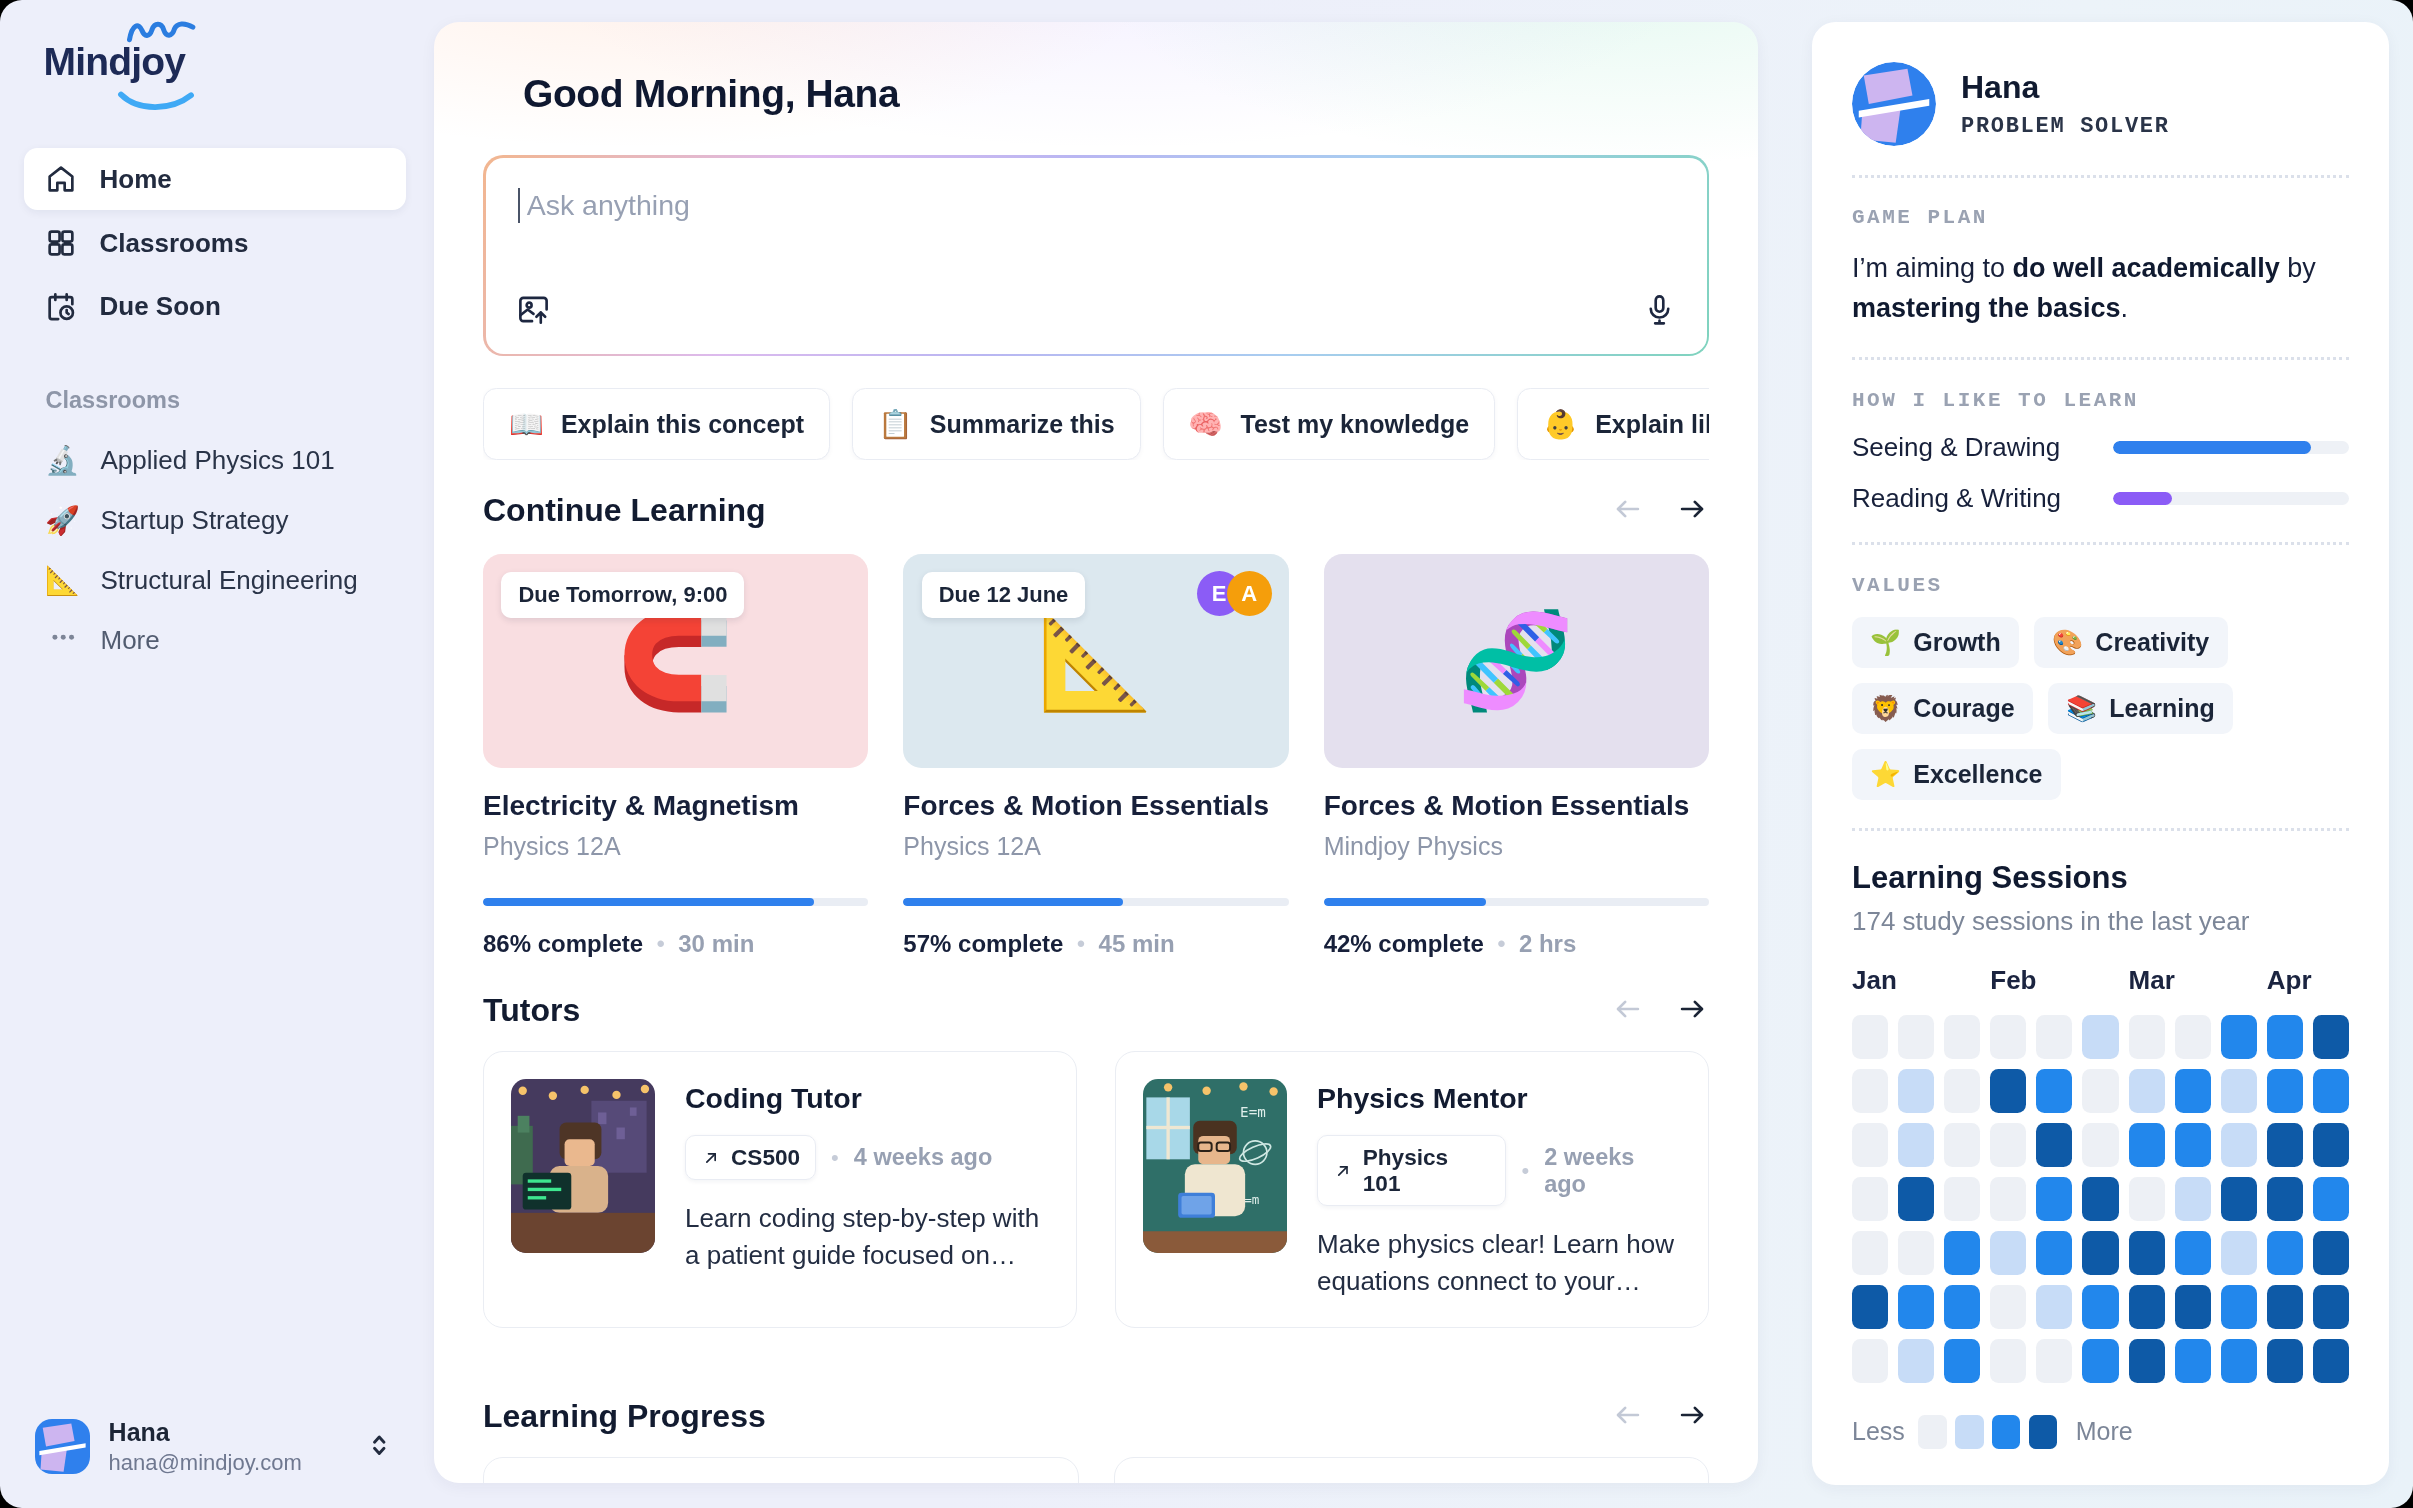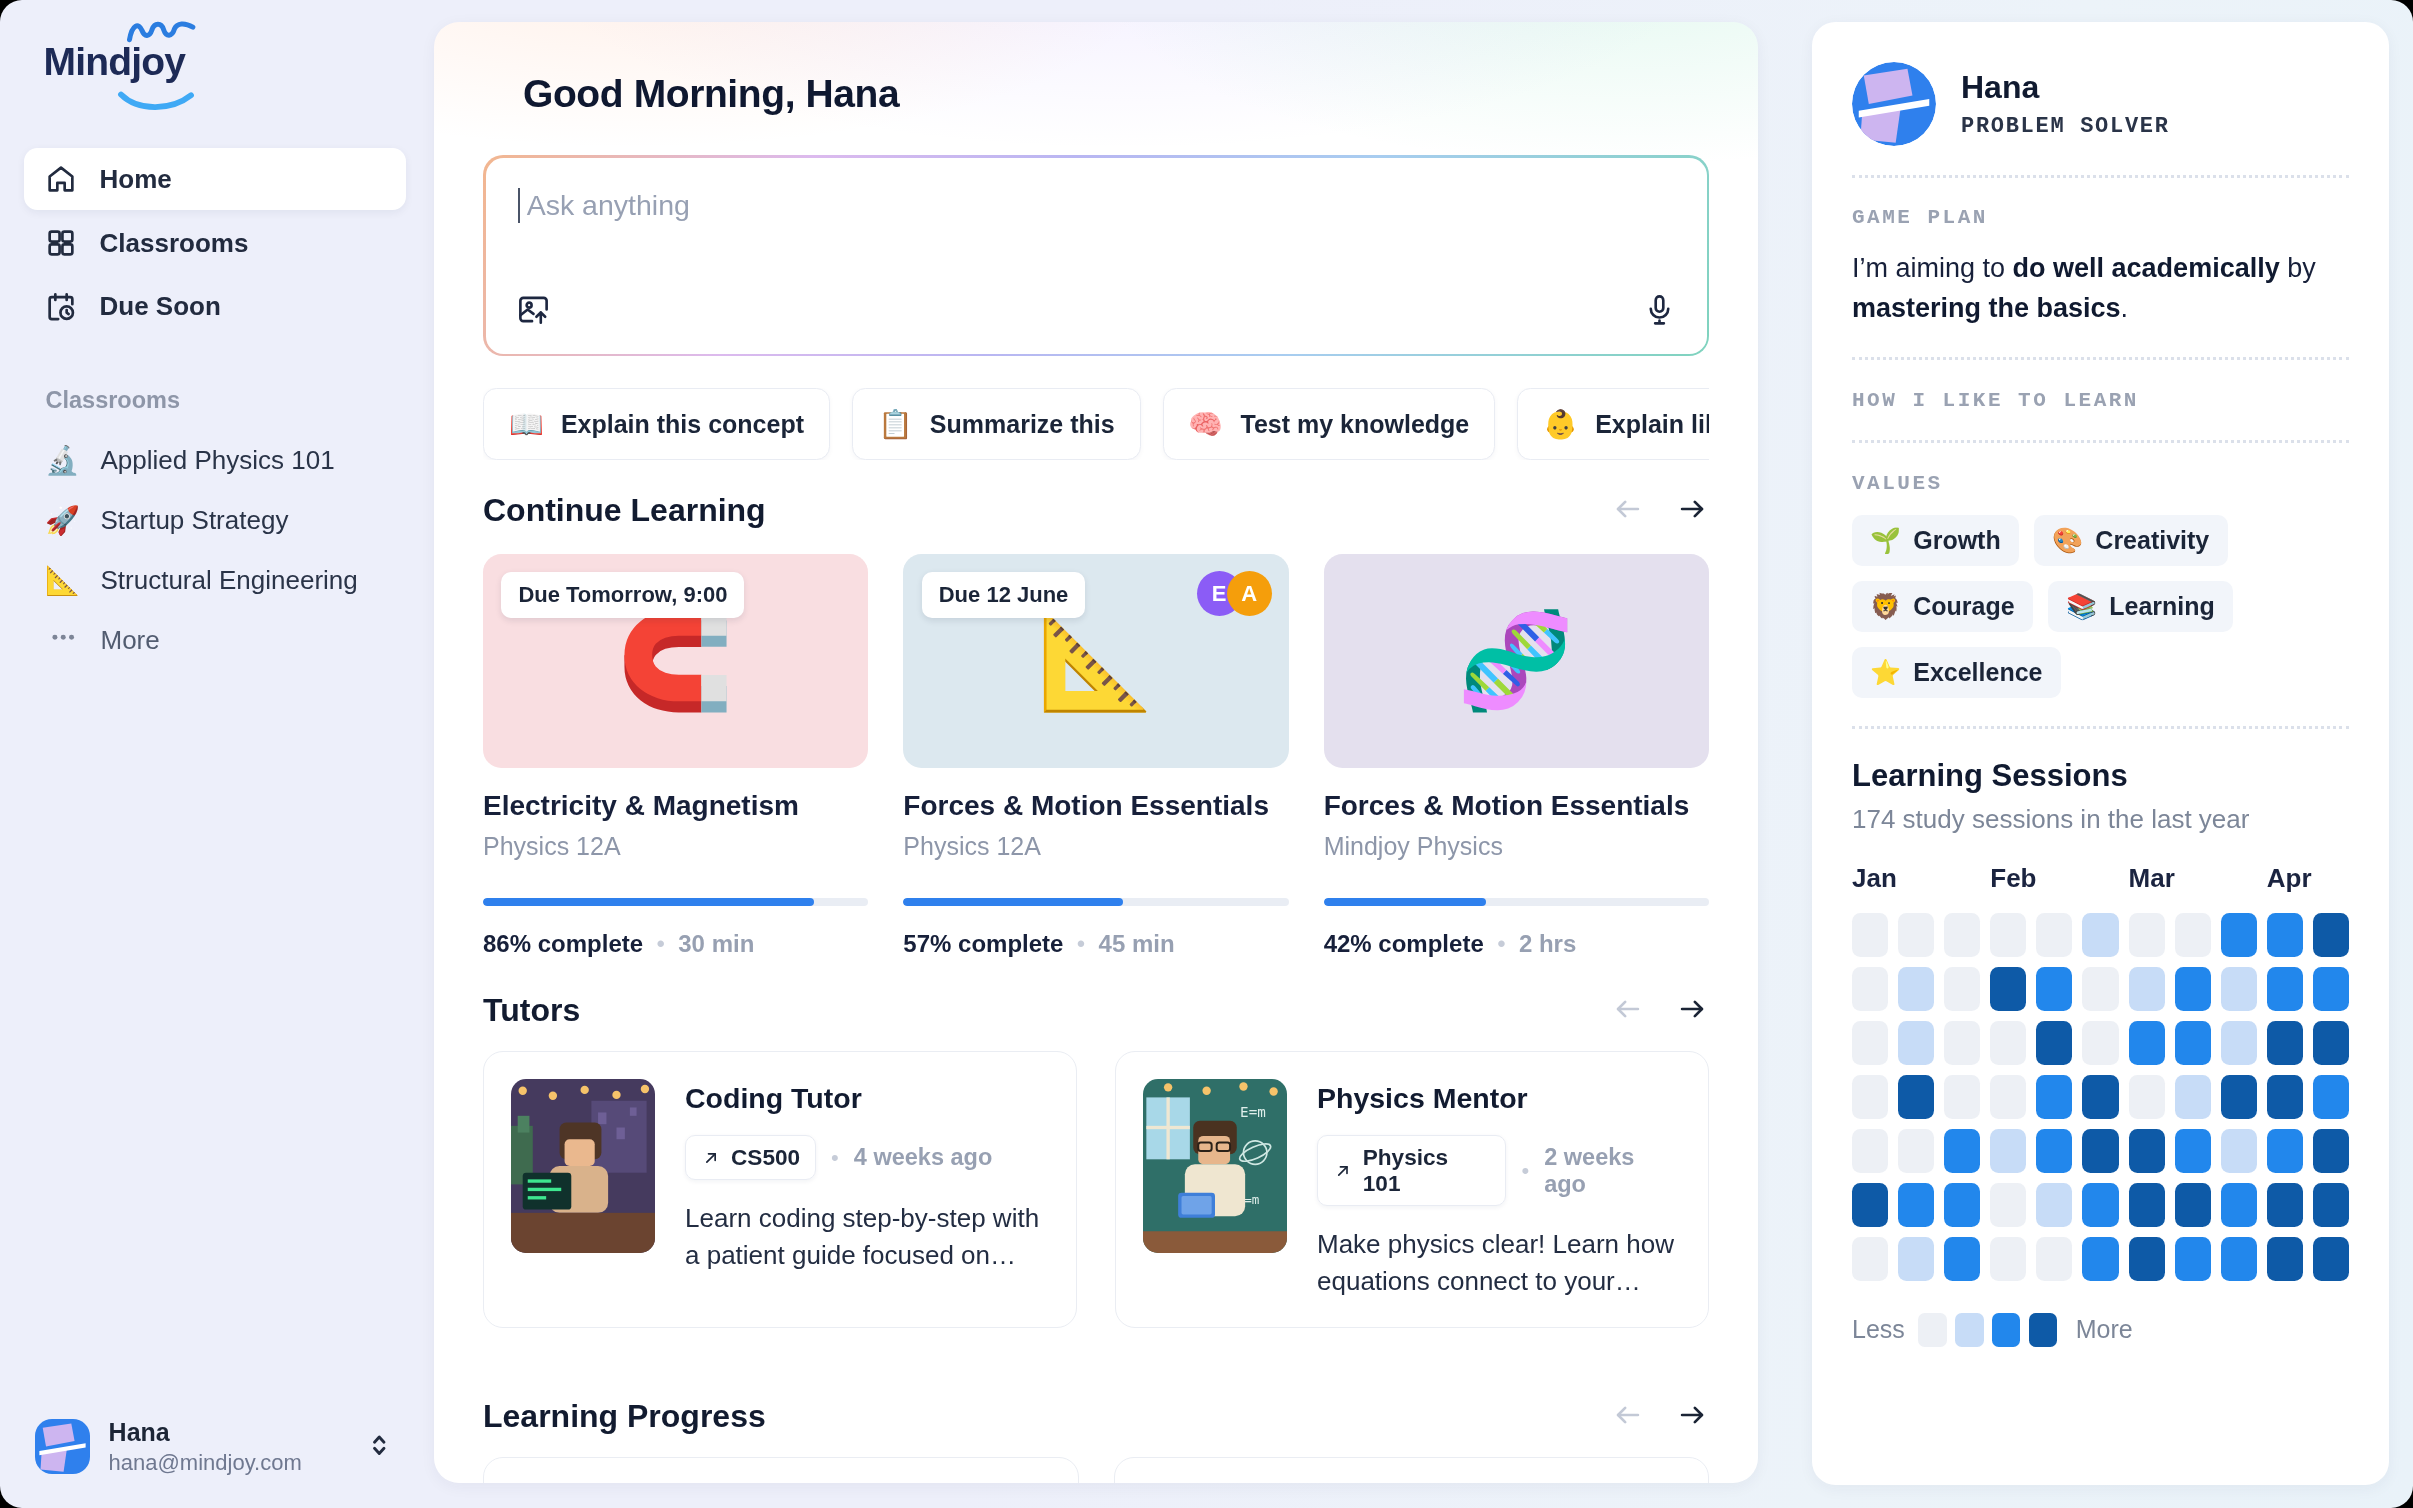--- a/index.html
+++ b/index.html
@@ -502,20 +502,32 @@
     </div>
 
     <div class="divider"></div>
 
     <div class="mono-label">GAME PLAN</div>
     <p class="gp-text"><span>I’m aiming to </span><b>do well academically</b><span> by </span><b>mastering the basics</b><span>.</span></p>
 
     <div class="divider"></div>
 
     <div class="mono-label">HOW I LIKE TO LEARN</div>
+    <div class="learn-row">
+      <span class="learn-label">Seeing &amp; Drawing</span>
+      <div class="learn-track">
+          <div class="learn-fill" style="width: 84%; background: rgb(47, 128, 237);"></div>
+        </div>
+    </div>
+    <div class="learn-row">
+      <span class="learn-label">Reading &amp; Writing</span>
+      <div class="learn-track">
+          <div class="learn-fill" style="width: 25%; background: rgb(139, 92, 246);"></div>
+        </div>
+    </div>
 
     <div class="divider"></div>
 
     <div class="mono-label">VALUES</div>
     <div class="values-chips">
       <span class="v-chip">
           <span class="v-emoji">🌱</span>
           <span>Growth</span>
         </span>
       <span class="v-chip">

